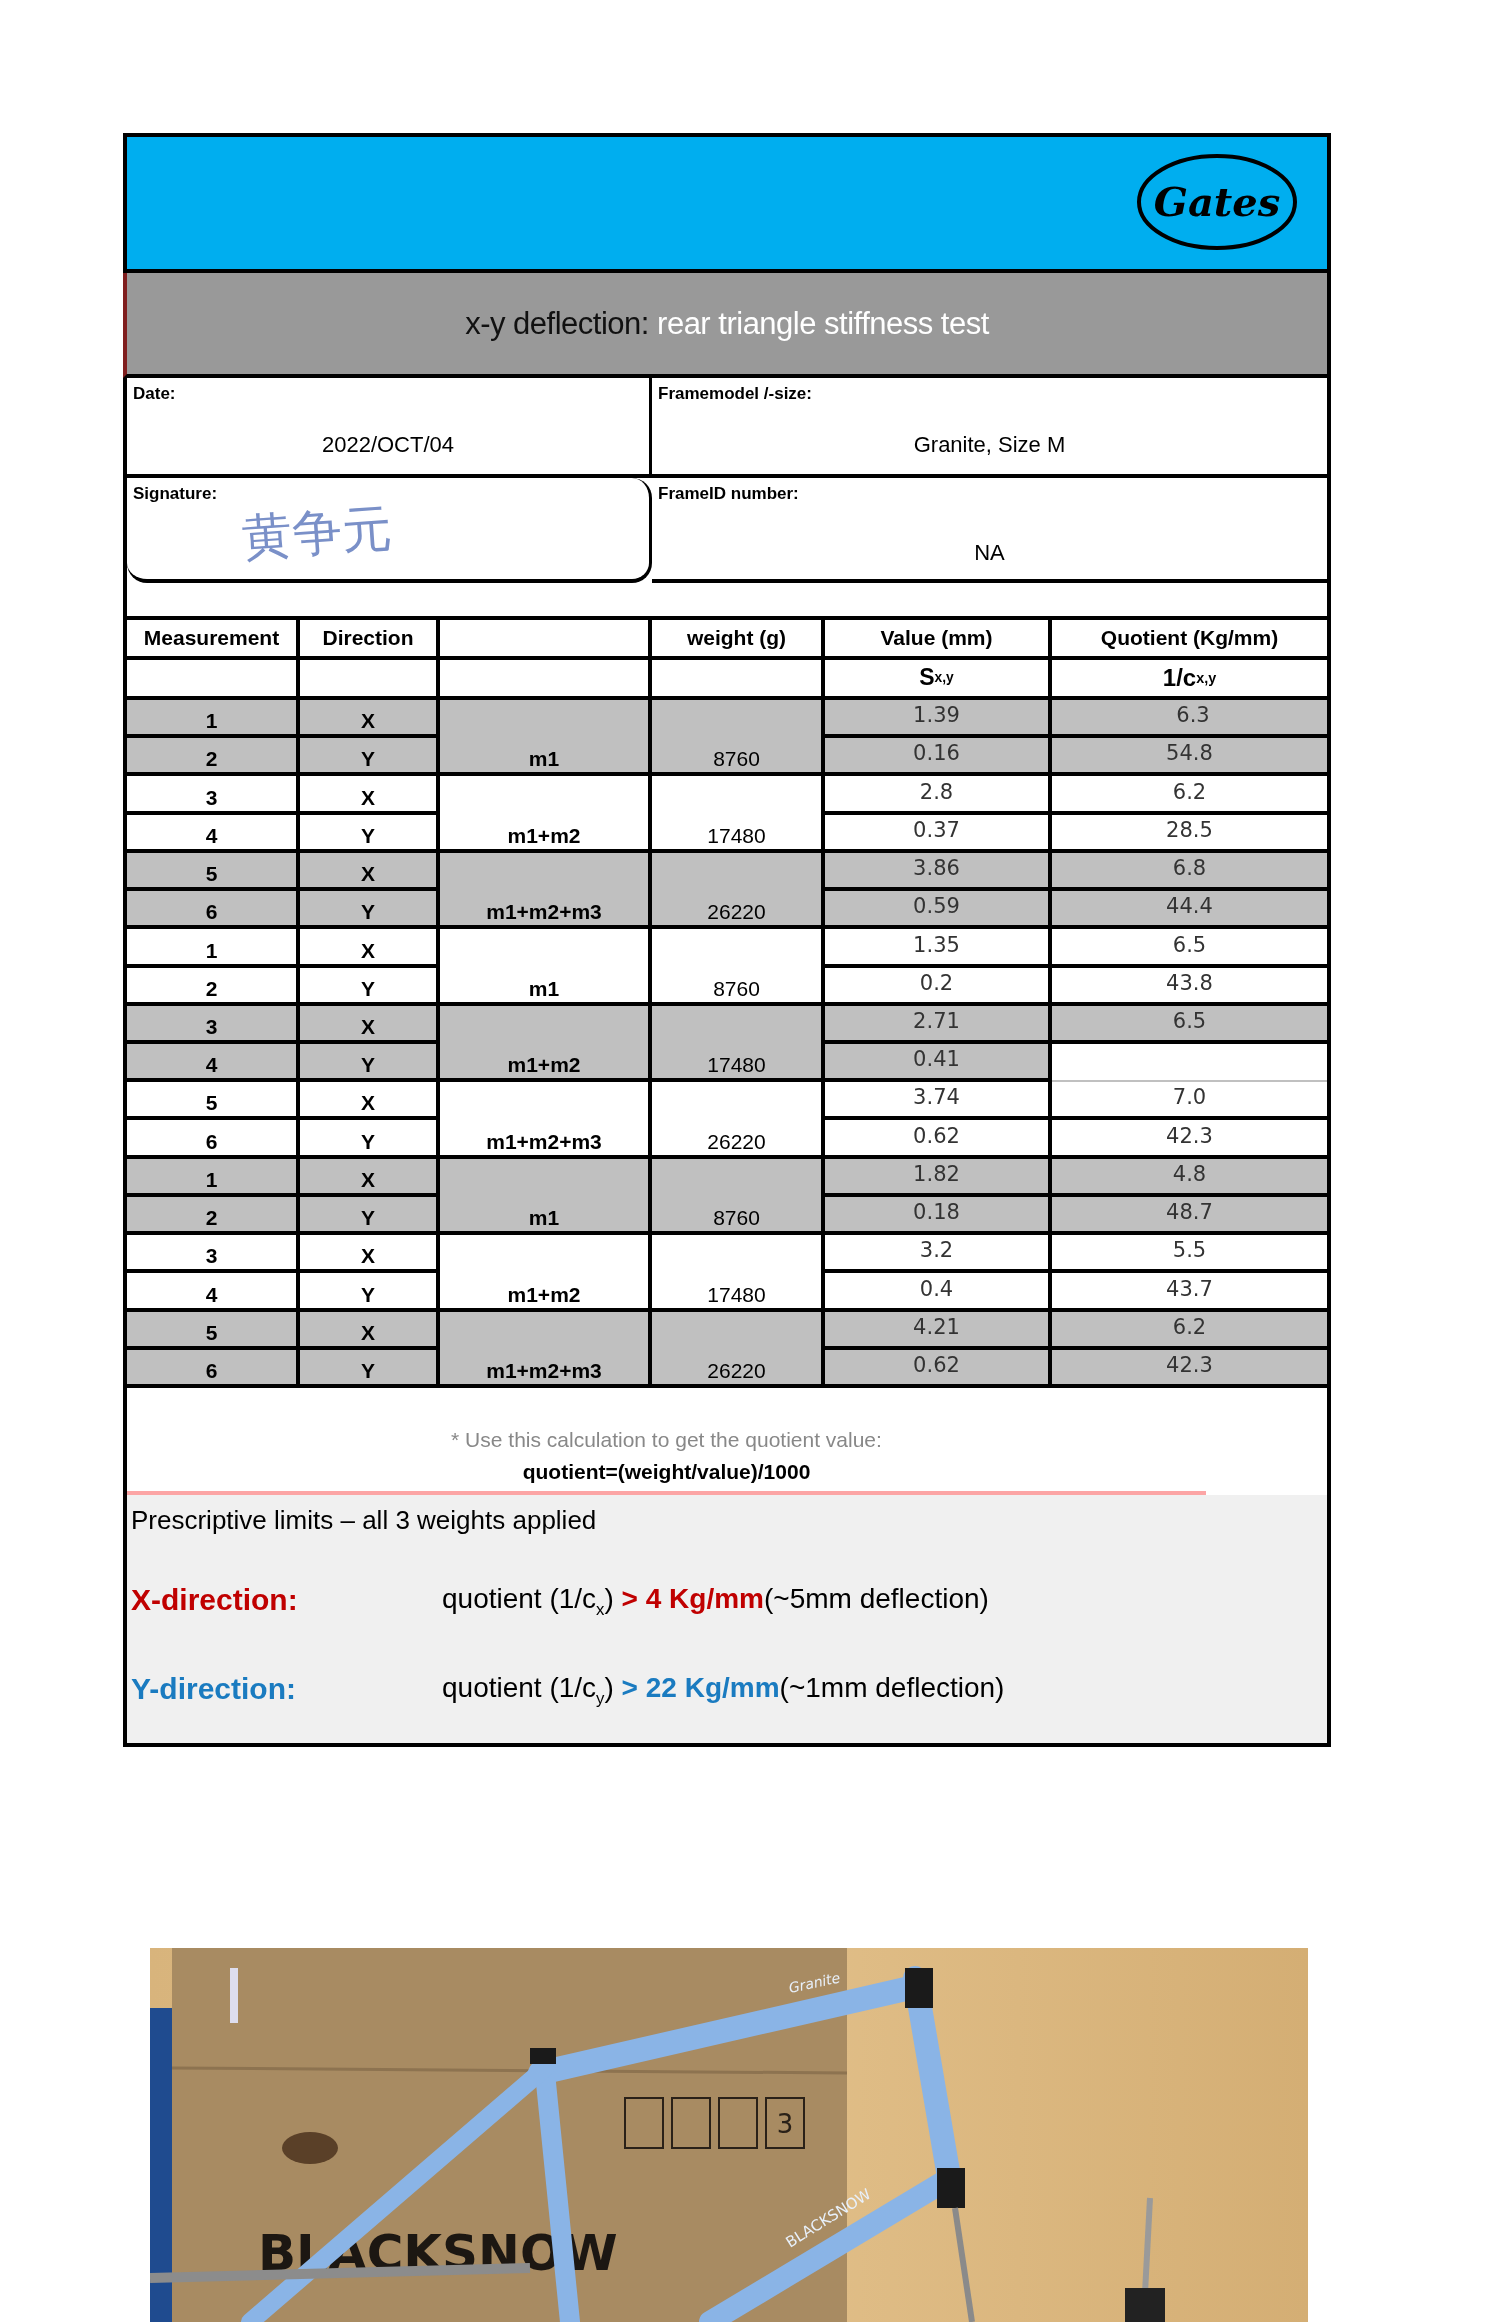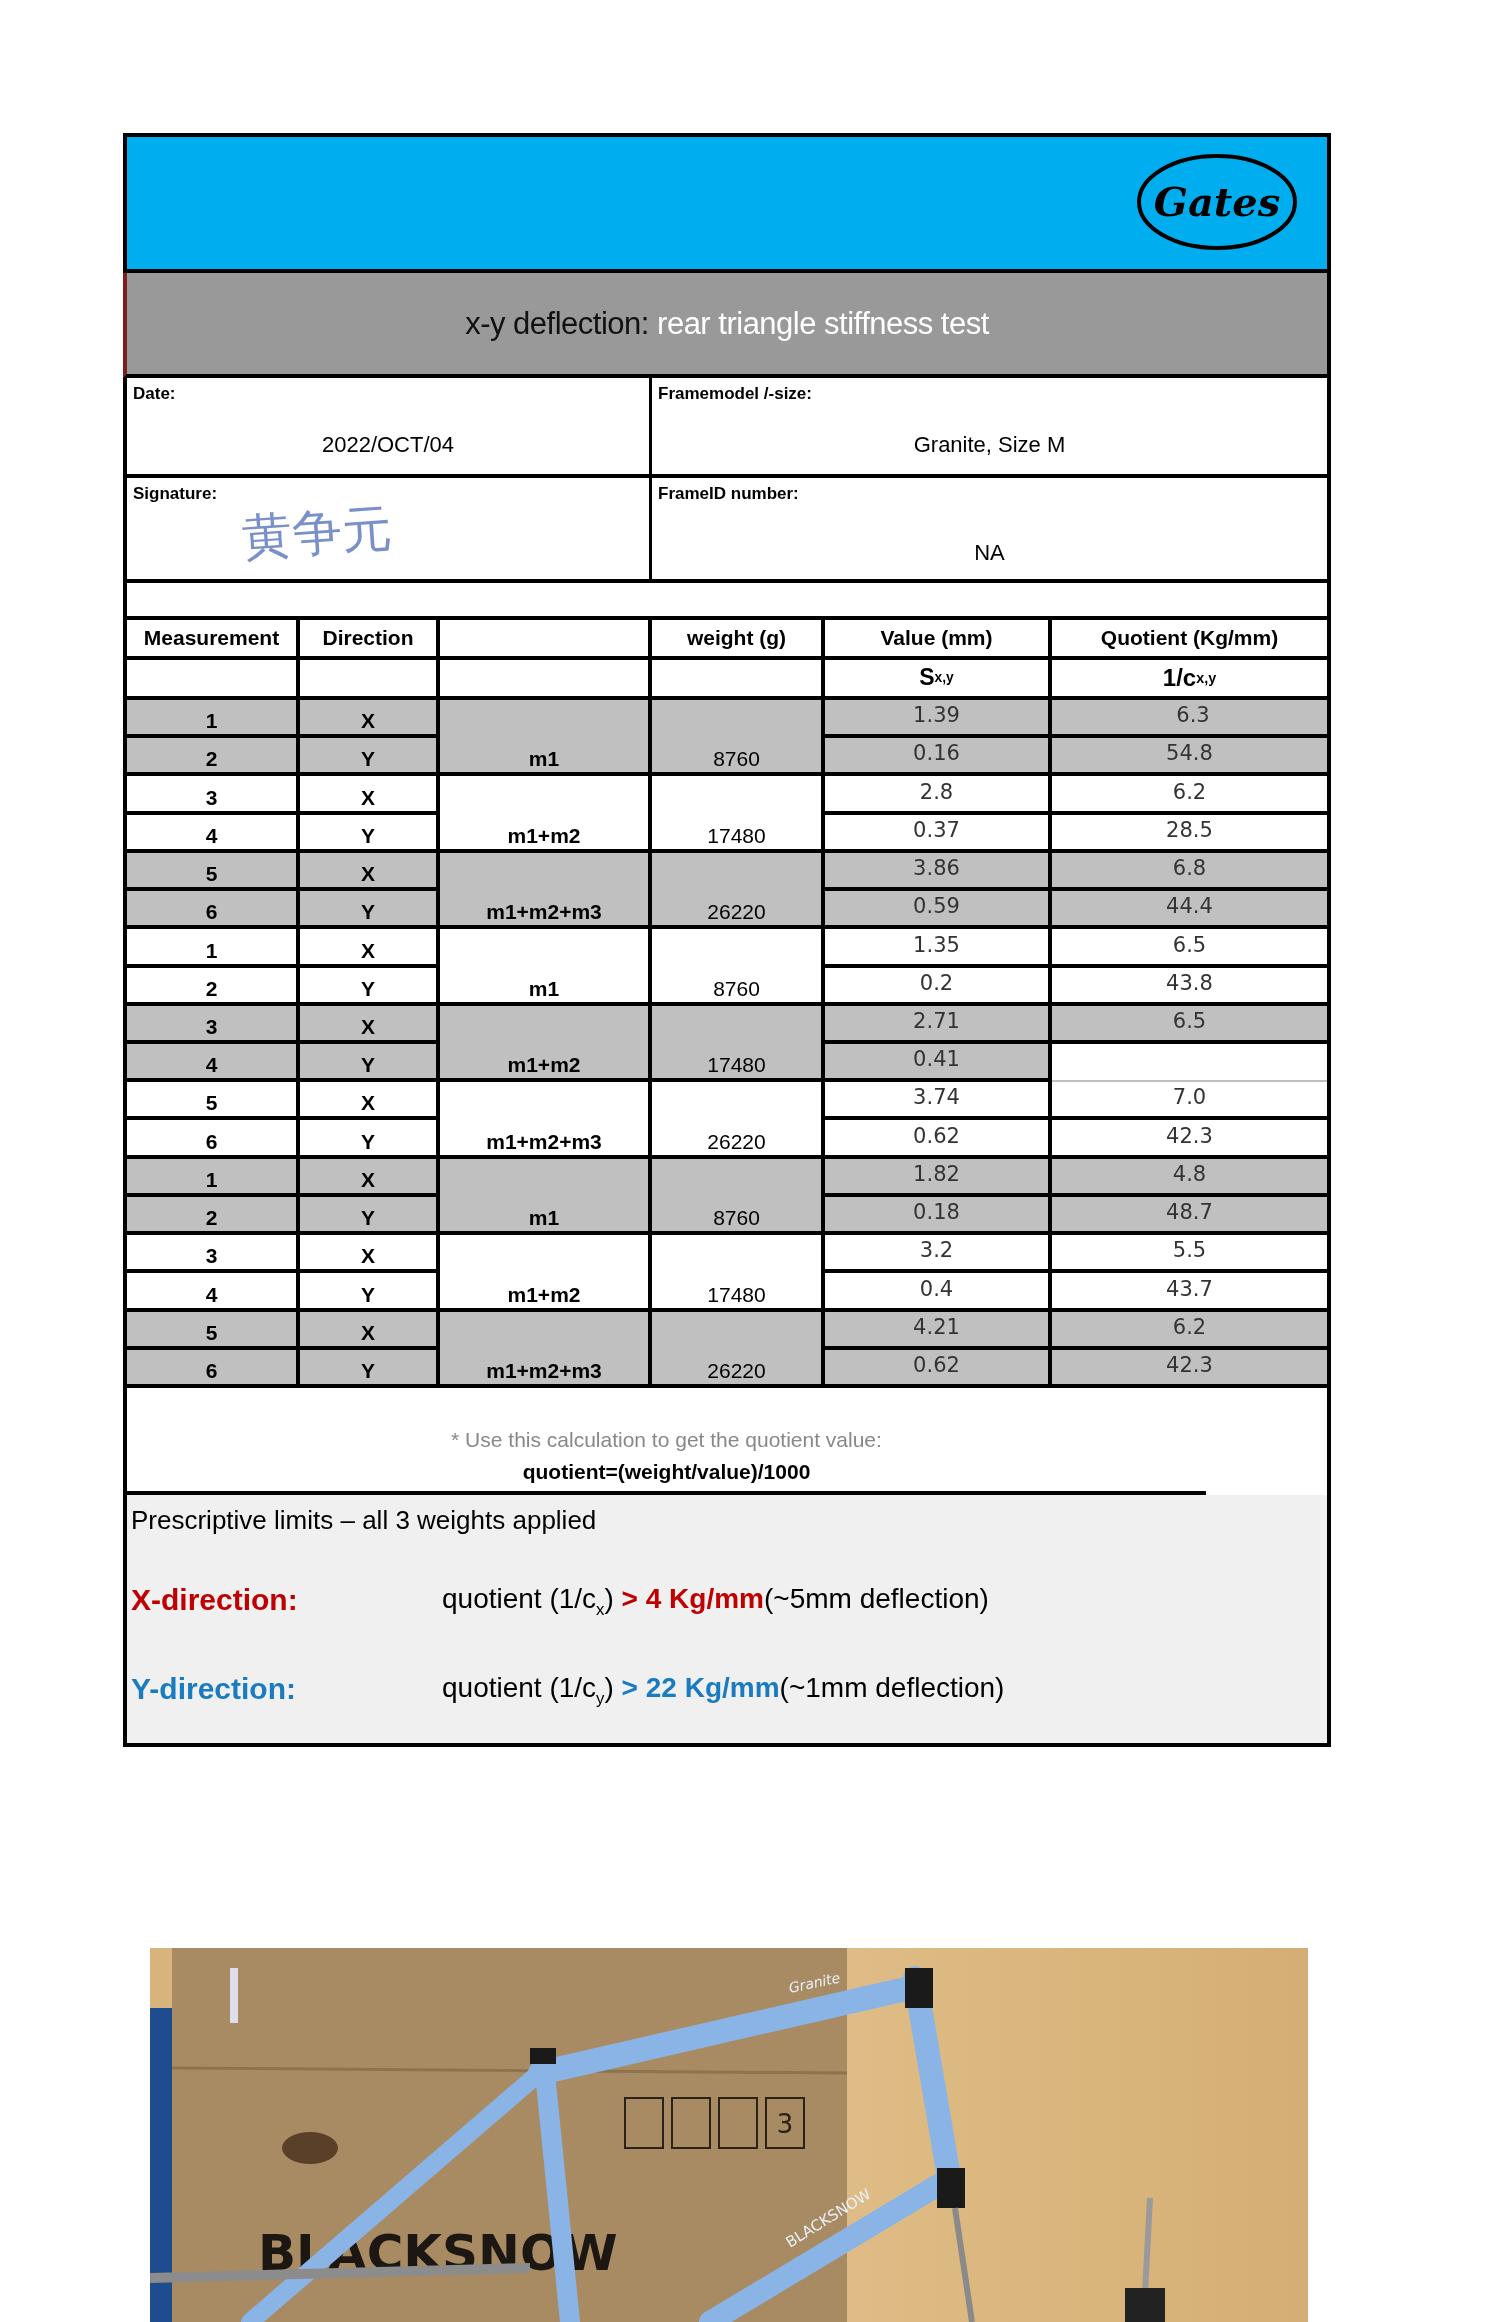--- a/index.html
+++ b/index.html
@@ -13,21 +13,21 @@
   #title-bar .light{color:#fff;}
   .cell{position:absolute;box-sizing:border-box;border-right:3px solid #000;border-bottom:4px solid #000;}
   .lbl{position:absolute;left:6px;top:6px;font-size:17px;font-weight:bold;}
   .val{position:absolute;left:0;right:0;text-align:center;font-size:22px;}
   .tcell{position:absolute;box-sizing:border-box;border-right:4px solid #000;border-bottom:4px solid #000;display:flex;align-items:flex-end;justify-content:center;font-size:21px;font-weight:bold;padding-bottom:1px;}
   .tcell.num{font-weight:normal;color:#333;font-family:"DejaVu Sans",sans-serif;font-size:21px;align-items:center;padding-bottom:4px;}
   .tcell.wt{font-weight:normal;}
   .gray{background:#C0C0C0;}
   .white{background:#fff;}
   .hdr{font-weight:bold;font-size:21px;align-items:center;}
-  #note{left:127px;top:1388px;width:1079px;height:107px;border-bottom:4px solid #000000;background:#fff;}
+  #note{left:127px;top:1388px;width:1079px;height:107px;border-bottom:4px solid #fca5a5;background:#fff;}
   #note-line1{position:absolute;left:0;right:0;top:40px;text-align:center;font-size:21px;color:#888;}
   #note-line2{position:absolute;left:0;right:0;top:72px;text-align:center;font-size:21px;font-weight:bold;}
   #limits{left:127px;top:1495px;width:1200px;height:248px;background:#F0F0F0;}
   #lim-title{position:absolute;left:4px;top:10px;font-size:26px;}
   .dir{position:absolute;left:4px;font-size:30px;font-weight:bold;}
   .dir-x{top:88px;color:#C00000;}
   .dir-y{top:177px;color:#1A7BC0;}
   .lim-text{position:absolute;left:315px;font-size:28px;}
   .lim-x{top:88px;}
   .lim-y{top:177px;}
@@ -54,21 +54,21 @@
 </div>
 
 <div class="cell" style="left:127px;top:378px;width:525px;height:100px;">
   <span class="lbl">Date:</span>
   <span class="val" style="top:54px;">2022/OCT/04</span>
 </div>
 <div class="cell" style="left:652px;top:378px;width:675px;height:100px;border-right:none;">
   <span class="lbl">Framemodel /-size:</span>
   <span class="val" style="top:54px;">Granite, Size M</span>
 </div>
-<div class="cell" style="left:127px;top:478px;width:525px;height:105px;">
+<div class="cell" style="left:127px;top:478px;width:525px;height:105px;border-radius:20px;">
   <span class="lbl">Signature:</span>
   <span class="abs" style="left:115px;top:22px;font-size:50px;color:#7A90C8;font-family:'DejaVu Serif',serif;transform:rotate(-4deg);">黄争元</span>
 </div>
 <div class="cell" style="left:652px;top:478px;width:675px;height:105px;border-right:none;">
   <span class="lbl">FrameID number:</span>
   <span class="val" style="top:62px;">NA</span>
 </div>
 <div class="cell" style="left:127px;top:583px;width:1200px;height:37px;border-right:none;"></div>
 
 <div id="table">

